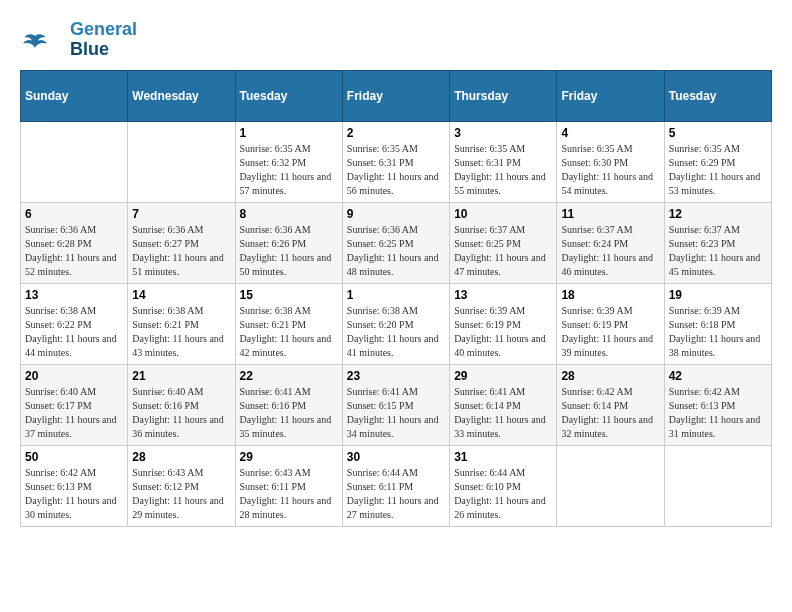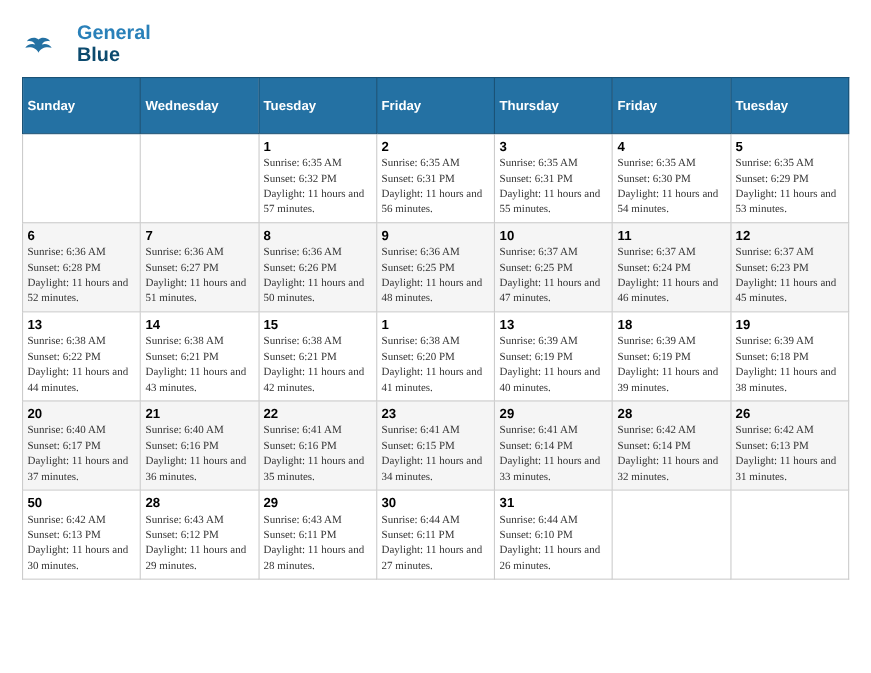--- a/index.html
+++ b/index.html
@@ -272,21 +272,21 @@
 Sunset: 6:14 PM
 Daylight: 11 hours and 33 minutes.</div>
         </td>
         <td>
           <span class="day-number">28</span>
           <div class="day-info" style="white-space: pre-line;">Sunrise: 6:42 AM
 Sunset: 6:14 PM
 Daylight: 11 hours and 32 minutes.</div>
         </td>
         <td>
-          <span class="day-number">26</span>
+          <span class="day-number">42</span>
           <div class="day-info" style="white-space: pre-line;">Sunrise: 6:42 AM
 Sunset: 6:13 PM
 Daylight: 11 hours and 31 minutes.</div>
         </td>
       </tr>
       <tr>
         <td>
           <span class="day-number">50</span>
           <div class="day-info" style="white-space: pre-line;">Sunrise: 6:42 AM
 Sunset: 6:13 PM

